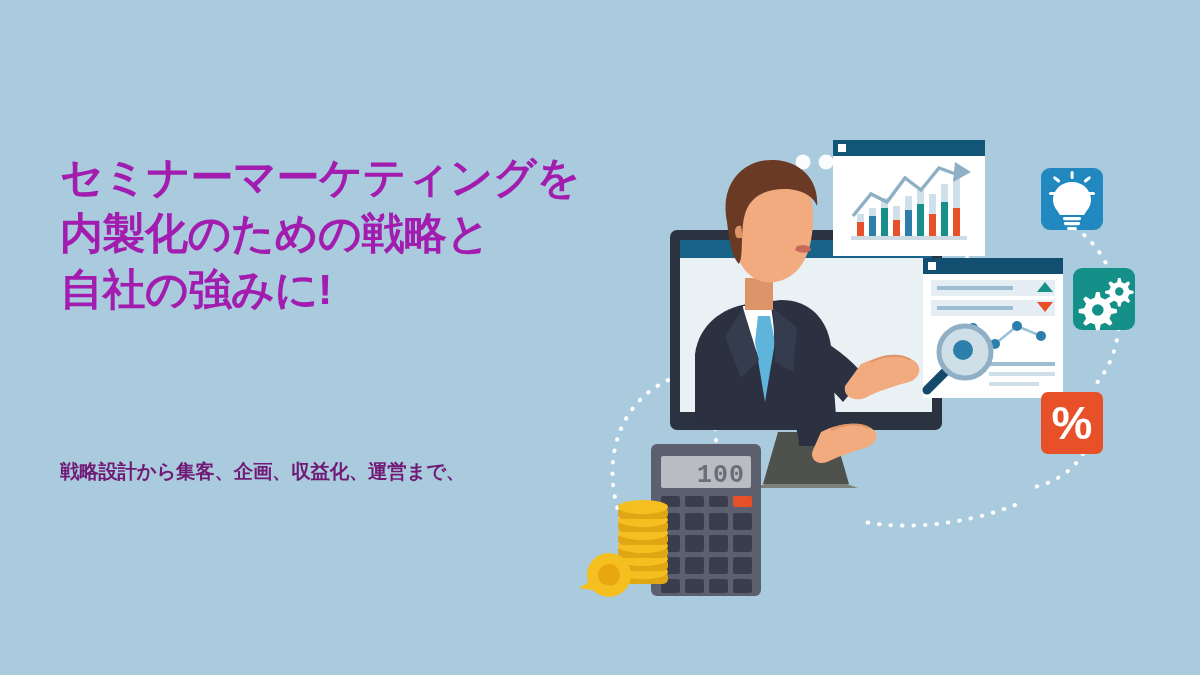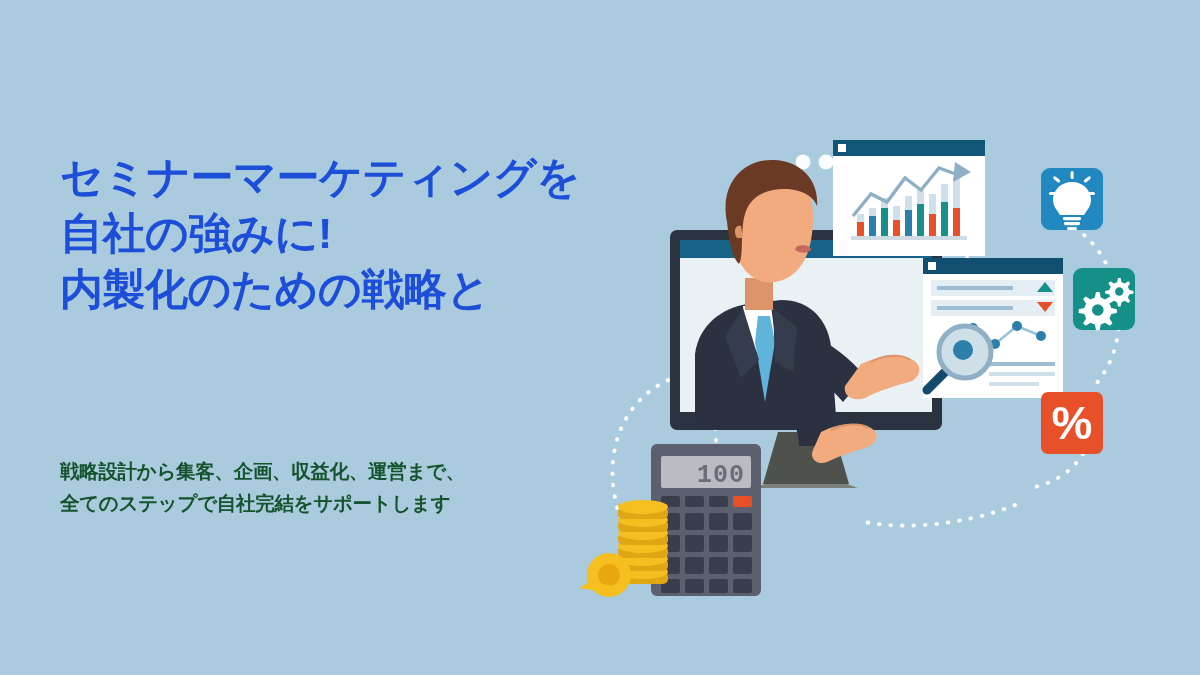--- a/index.html
+++ b/index.html
@@ -6,51 +6,50 @@
   body{
     width:1200px;height:675px;overflow:hidden;
     font-family:"Liberation Sans","DejaVu Sans",sans-serif;
     background:#a9cbdd;
   }
   #stage{position:relative;width:1200px;height:675px;background:#a9cbdd;}
 
   
   .copy{position:absolute;left:60px;top:150px;width:620px;}
   .headline{
-    font-size:43px;line-height:1.30;font-weight:700;color:#1d4ed8;
+    font-size:43px;line-height:1.30;font-weight:700;color:#a21caf;
     letter-spacing:-0.5px;white-space:nowrap;
   }
   .headline .ln{display:block;}
   .subcopy{
     position:absolute;left:60px;top:455px;width:560px;
-    font-size:19.5px;line-height:1.65;font-weight:700;color:#14532d;
+    font-size:19.5px;line-height:1.65;font-weight:700;color:#701a75;
     letter-spacing:-0.3px;
   }
   .subcopy .ln{display:block;white-space:nowrap;}
 
   
   #art{position:absolute;left:575px;top:110px;width:610px;height:500px;}
   #art svg{display:block;}
 </style>
 </head>
 <body>
 
 <div id="stage">
 
   <div class="copy">
     <div class="headline">
       <span class="ln">セミナーマーケティングを</span>
+      <span class="ln">内製化のための戦略と</span>
       <span class="ln">自社の強みに!</span>
-      <span class="ln">内製化のための戦略と</span>
     </div>
   </div>
 
   <div class="subcopy">
     <span class="ln">戦略設計から集客、企画、収益化、運営まで、</span>
-    <span class="ln">全てのステップで自社完結をサポートします</span>
   </div>
 
   <div id="art">
   <svg width="610" height="500" viewBox="0 0 610 500" xmlns="http://www.w3.org/2000/svg">
 
     <path fill="none" stroke="#ffffff" stroke-width="4" stroke-linecap="round" stroke-dasharray="0.5 11" d="M 55 430 C 18 360 40 278 118 262"></path>
 
     <path fill="none" stroke="#ffffff" stroke-width="4" stroke-linecap="round" stroke-dasharray="0.5 11" d="M 392 148 C 440 160 468 196 470 230"></path>
     <path fill="none" stroke="#ffffff" stroke-width="4" stroke-linecap="round" stroke-dasharray="0.5 11" d="M 500 118 C 548 150 560 230 520 275"></path>
     <path fill="none" stroke="#ffffff" stroke-width="4" stroke-linecap="round" stroke-dasharray="0.5 11" d="M 520 300 C 520 345 490 372 455 378"></path>

